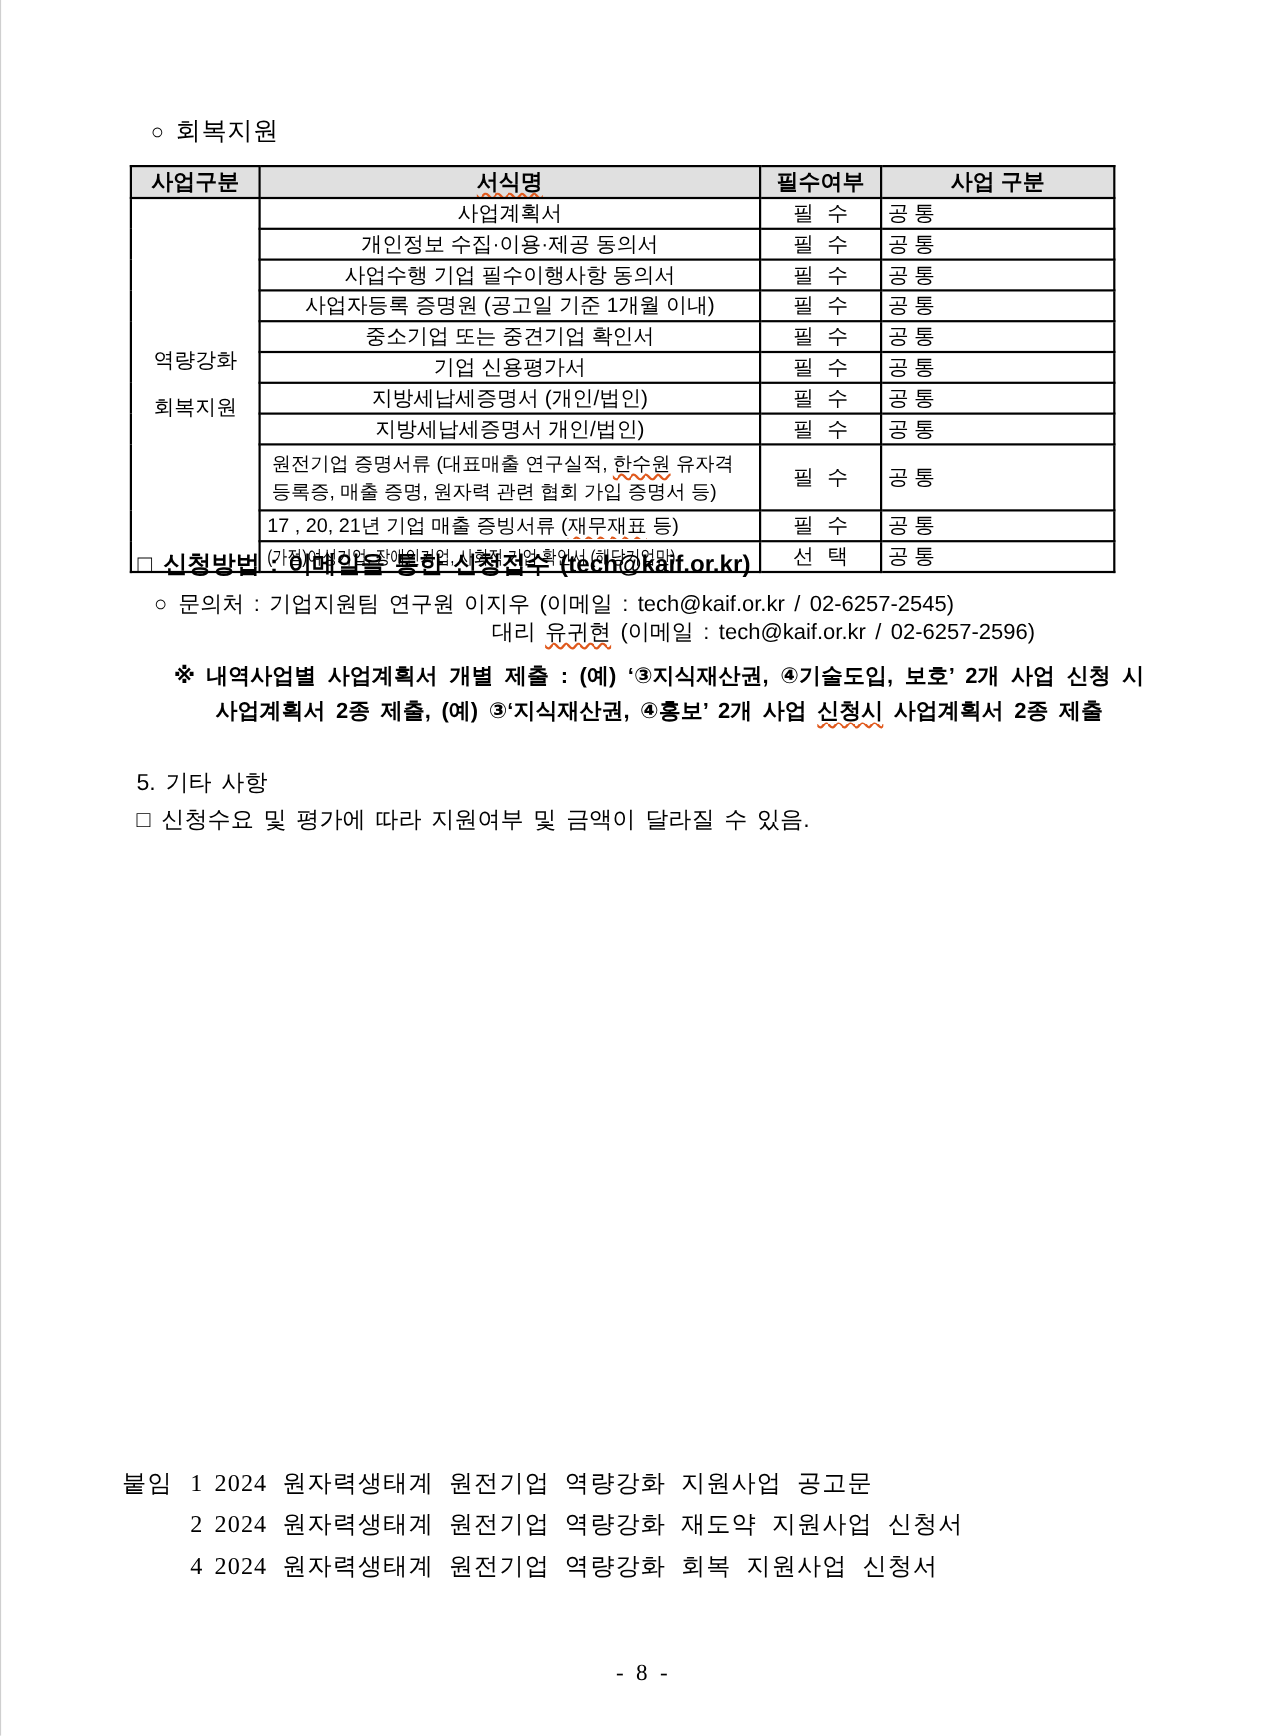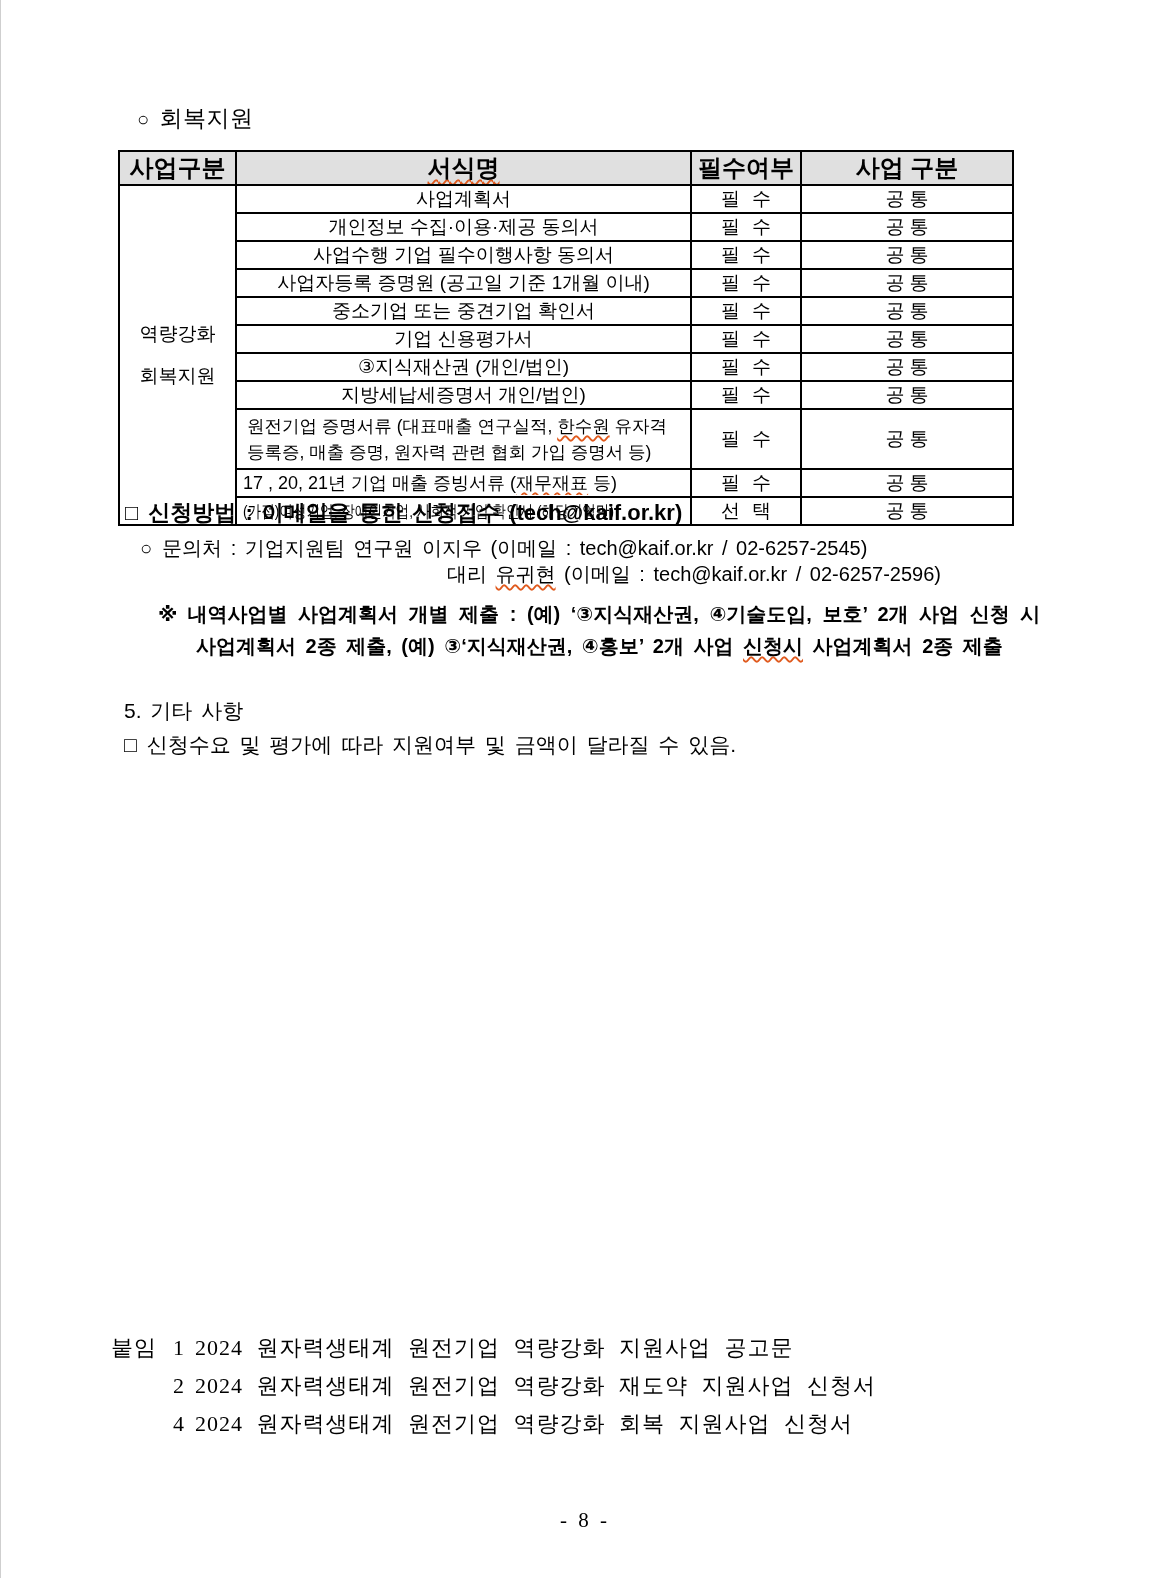--- a/index.html
+++ b/index.html
@@ -15,32 +15,32 @@
   .heading { position:absolute; left:137px; top:103px; font-size:23px; letter-spacing:0.5px;text-align:center; }
   .heading .marker { font-size:20px; margin-right:10px; }
 
   
   .doc-table {
     position:absolute; left:118px; top:150px; width:894px;
     border-collapse:collapse; table-layout:fixed;
   }
   .doc-table th, .doc-table td { border:2px solid #000; overflow:hidden; }
   .doc-table thead tr { height:28px; background:#e0e0e0; }
-  .doc-table th { font-size:24px; font-weight:bold; text-align:center; }
+  .doc-table th { font-size:20px; font-weight:bold; text-align:center; }
   .doc-table td { font-size:19px; vertical-align:middle; }
   .doc-table tbody tr:nth-child(1) { height:26px; }
   .doc-table tbody tr:nth-child(n+2):nth-child(-n+7) { height:25px; }
   .doc-table tbody tr:nth-child(8) { height:21px; }
   .doc-table tbody tr:nth-child(9) { height:60px; }
   .doc-table tbody tr:nth-child(10) { height:21px; }
   .doc-table tbody tr:nth-child(11) { height:19px; }
   .cell-category { text-align:center; line-height:42px; font-size:19px; }
   .cell-name { text-align:center;border-radius:10px; }
   .cell-req  { text-align:center; letter-spacing:12px; padding-left:12px; }
-  .cell-scope{ text-align:center; letter-spacing:5px;  padding-left:5px;margin-top:39px; }
+  .cell-scope{ letter-spacing:5px;  padding-left:5px;margin-top:39px; }
   .doc-table tbody tr:nth-child(n+9) .cell-name { text-align:left; padding-left:6px; }
   .doc-table tbody tr:nth-child(9)  .cell-name { font-size:17.5px; line-height:26px; padding:2px 8px 2px 10px; }
   .doc-table tbody tr:nth-child(10) .cell-name { font-size:18px; }
   .doc-table tbody tr:nth-child(11) .cell-name { font-size:17px; }
   .doc-table tbody tr:nth-child(11) .seg-wrap { transform:scaleX(0.8); transform-origin:0 50%; white-space:nowrap; }
 
   .wavy {
     text-decoration-line:underline;
     text-decoration-style:wavy;
     text-decoration-color:#e05a1e;
@@ -138,21 +138,21 @@
       </tr>
       <tr>
         <td class="cell-name">
           <div class="seg-wrap"><span>기업 신용평가서</span></div>
         </td>
         <td class="cell-req">필수</td>
         <td class="cell-scope">공통</td>
       </tr>
       <tr>
         <td class="cell-name">
-          <div class="seg-wrap"><span>③지식재산권 (개인/법인)</span></div>
+          <div class="seg-wrap"><span>지방세납세증명서 (개인/법인)</span></div>
         </td>
         <td class="cell-req">필수</td>
         <td class="cell-scope">공통</td>
       </tr>
       <tr>
         <td class="cell-name">
           <div class="seg-wrap"><span>지방세납세증명서 개인/법인)</span></div>
         </td>
         <td class="cell-req">필수</td>
         <td class="cell-scope">공통</td>

